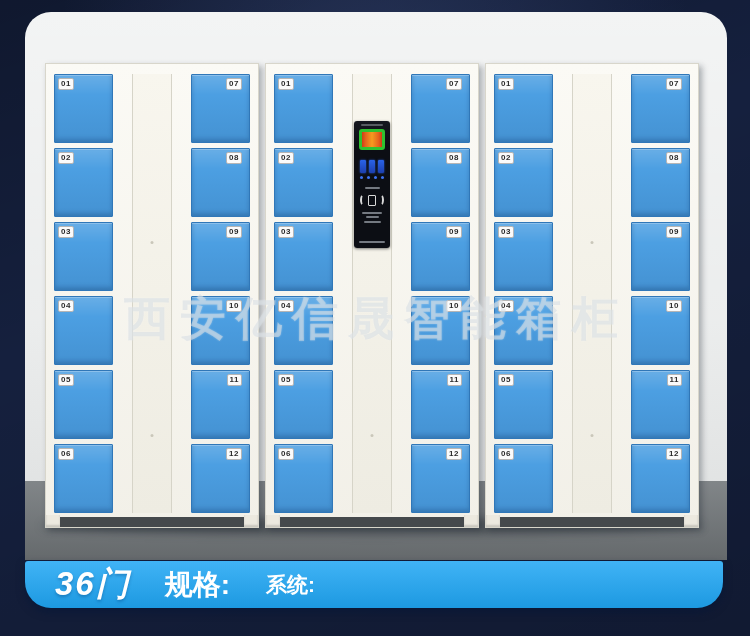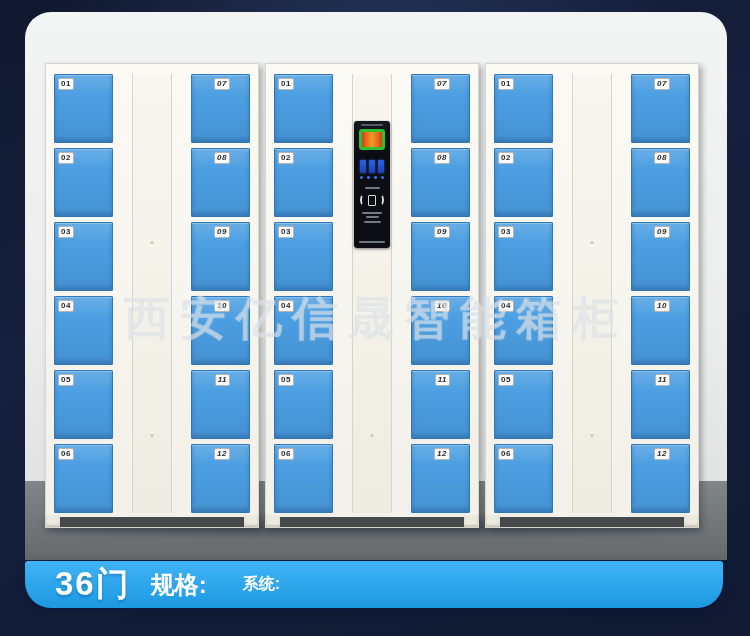--- a/index.html
+++ b/index.html
@@ -44,21 +44,21 @@
     background:
       linear-gradient(180deg, rgba(255,255,255,.16) 0%, rgba(255,255,255,0) 30%, rgba(0,30,70,.10) 100%),
       var(--door_blue,#4c9fe2);
     box-shadow:inset 0 1px 0 rgba(255,255,255,.25), inset 0 -3px 4px rgba(15,55,105,.28);
   }
   .plate{
     position:absolute;top:3px;background:#fbfbfb;border:1px solid #b5b5b5;border-radius:2px;
     font-size:8px;font-weight:700;color:#2b2b2b;line-height:10px;padding:0 2px;letter-spacing:.5px;
   }
   .plate-left{left:3px;}
-  .plate-right{right:19px;font-style:italic;}
+  .plate-right{right:7px;}
   .strip{
     width:40px;position:relative;
     background:linear-gradient(180deg,#f8f6ee,#eeece2);
     border-left:1px solid #d6d4c8;border-right:1px solid #d6d4c8;box-sizing:border-box;
   }
   .strip::before,.strip::after{
     content:"";position:absolute;left:50%;width:3px;height:3px;border-radius:50%;
     background:#cac7ba;transform:translateX(-50%);
   }
   .strip::before{top:38%;}
@@ -108,25 +108,25 @@
   
   .banner{
     position:absolute;left:25px;top:561px;width:698px;height:47px;z-index:6;
     border-radius:3px 3px 26px 26px;box-sizing:border-box;
     background:
       linear-gradient(180deg, rgba(255,255,255,.15), rgba(0,0,0,.08)),
       var(--banner_blue,#1fa6f4);
     box-shadow:0 4px 8px rgba(4,22,56,.55);
     display:flex;align-items:center;padding-left:30px;color:#fff;
   }
-  .badge36{font-size:33px;font-weight:900;letter-spacing:2px;text-shadow:0 2px 3px rgba(0,60,120,.35);}
-  .spec-group{margin-left:20px;display:flex;align-items:flex-start;font-size:24px;}
+  .badge36{font-size:33px;font-weight:900;letter-spacing:2px;text-shadow:0 2px 3px rgba(0,60,120,.35);font-style:italic;}
+  .spec-group{margin-left:34px;display:flex;align-items:flex-start;font-size:28px;}
   .lbl{font-weight:800;margin-right:4px;}
   .val{font-weight:400;}
-  .sys-group{margin-left:32px;display:flex;align-items:baseline;font-size:16px;}
+  .sys-group{margin-left:32px;display:flex;align-items:baseline;font-size:21px;}
 </style>
 </head>
 <body>
 
 <div class="scene">
   <div class="floor"></div>
   <div class="ground-shadow"></div>
   <div class="cab-row" id="cab-row">
       <div class="cabinet">
         <div class="cab-inner">

